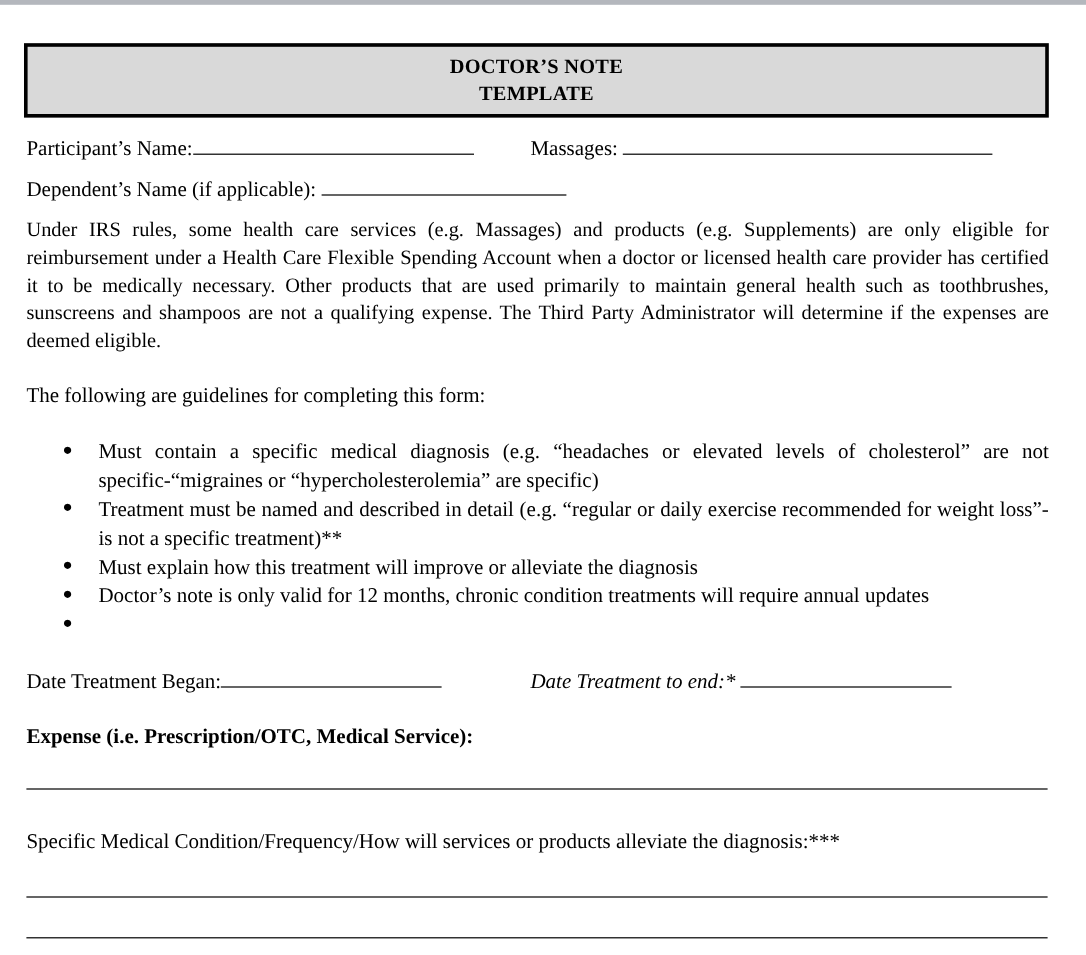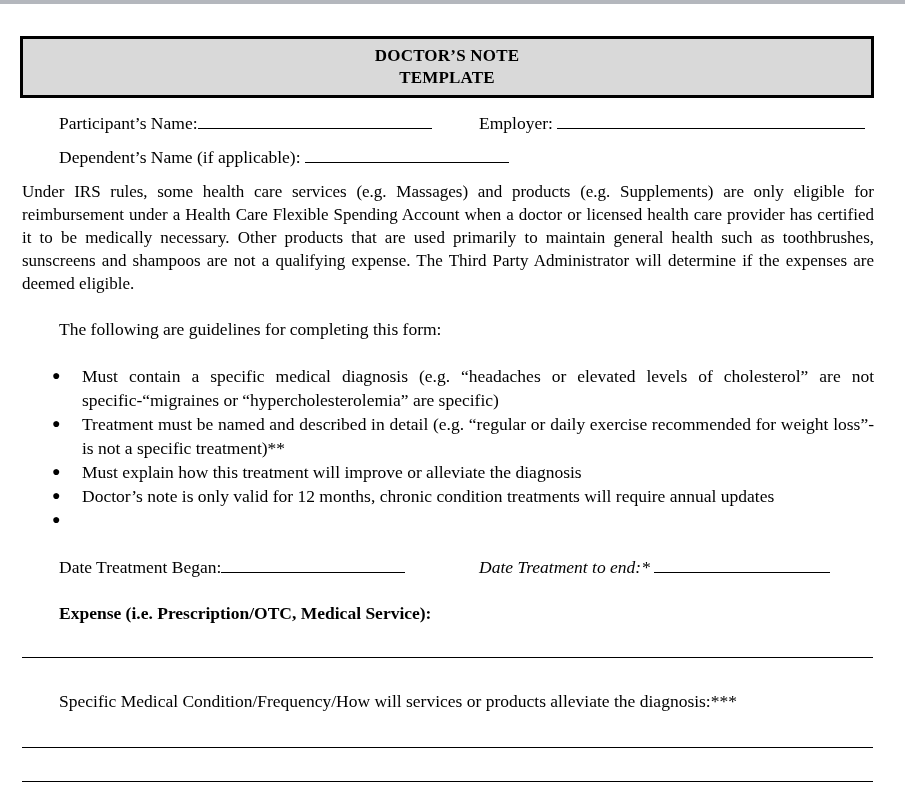--- a/index.html
+++ b/index.html
@@ -33,21 +33,20 @@
     line-height: 22px;
     padding-top: 6px;
     box-sizing: content-box;
   }
   .header-box div { letter-spacing: 0.2px; }
   .line {
     position: absolute;
     font-size: 17.5px;
     line-height: 23px;
     white-space: nowrap;
-    margin-left: 37px;
   }
   .blank {
     display: inline-block;
     border-bottom: 1px solid #000;
     vertical-align: baseline;
     height: 14px;
   }
   .para {
     position: absolute;
     left: 22px;
@@ -98,21 +97,21 @@
 
 <div class="header-box">
   <div>DOCTOR’S NOTE</div>
   <div>TEMPLATE</div>
 </div>
 
 <div class="line" style="left:22px; top:112px;">
   <span>Participant’s Name:</span><span class="blank" style="width:234px;"></span>
 </div>
 <div class="line" style="left:442px; top:112px;">
-  <span>Employer:</span>
+  <span>Massages:</span>
   <span class="blank" style="width:308px;"></span>
 </div>
 
 <div class="line" style="left:22px; top:146px;">
   <span>Dependent’s Name (if applicable):</span>
   <span class="blank" style="width:204px;"></span>
 </div>
 
 <div class="para" style="top:180px;">Under IRS rules, some health care services (e.g. Massages) and products (e.g. Supplements) are only eligible for reimbursement under a Health Care Flexible Spending Account when a doctor or licensed health care provider has certified it to be medically necessary. Other products that are used primarily to maintain general health such as toothbrushes, sunscreens and shampoos are not a qualifying expense. The Third Party Administrator will determine if the expenses are deemed eligible.</div>
 

